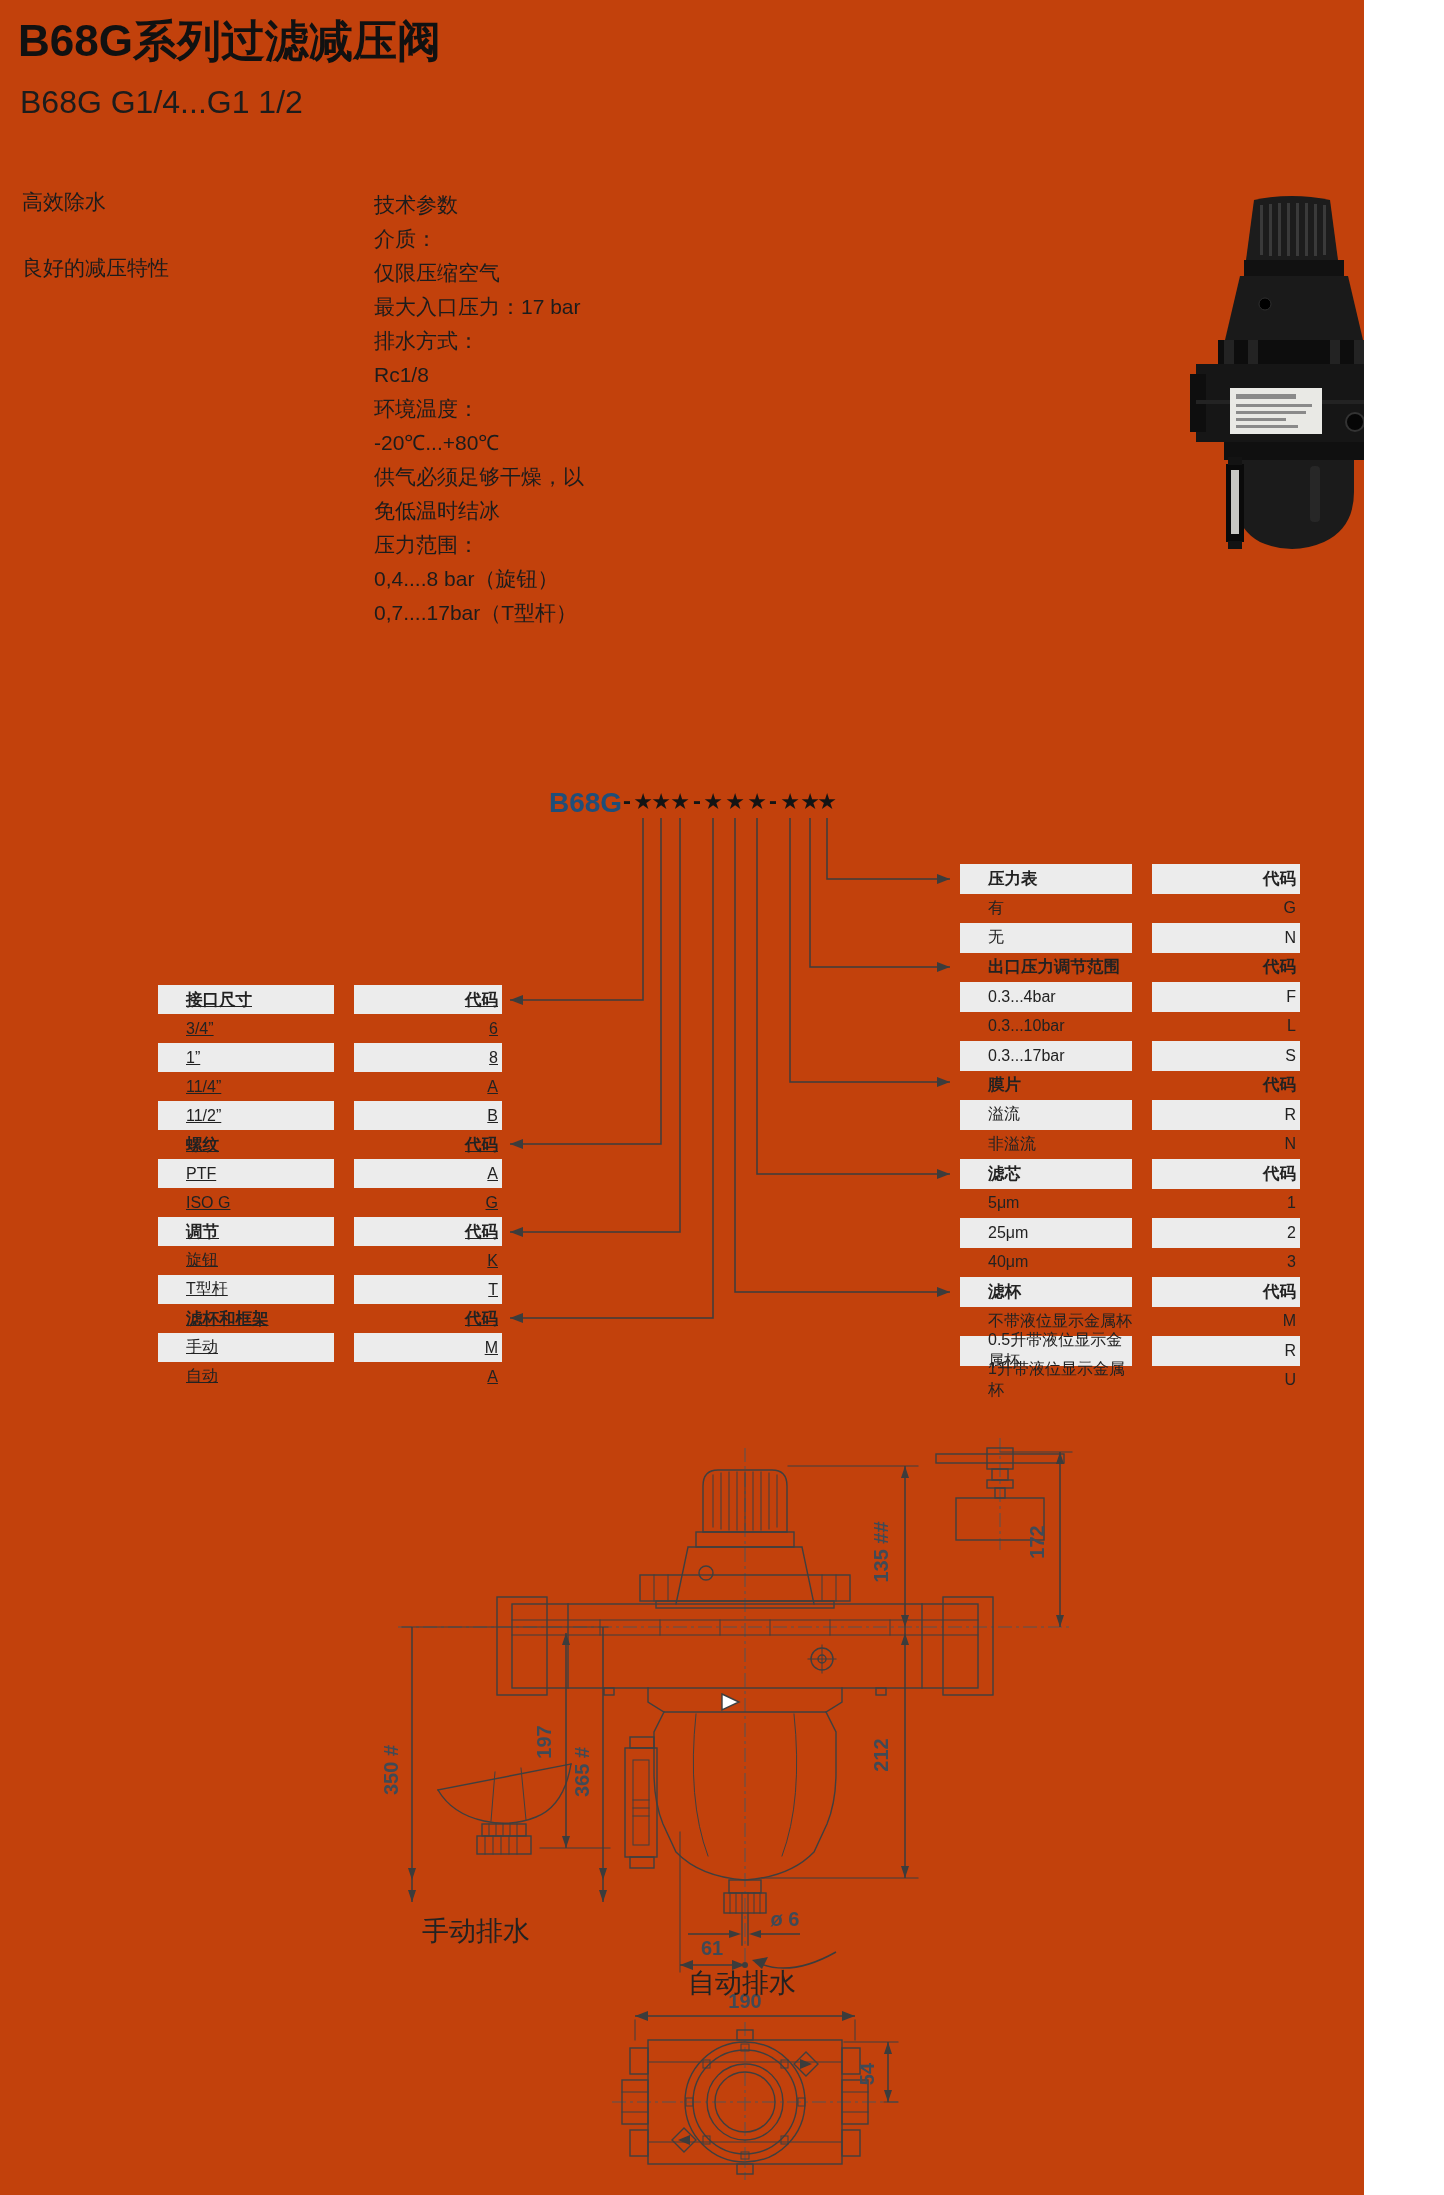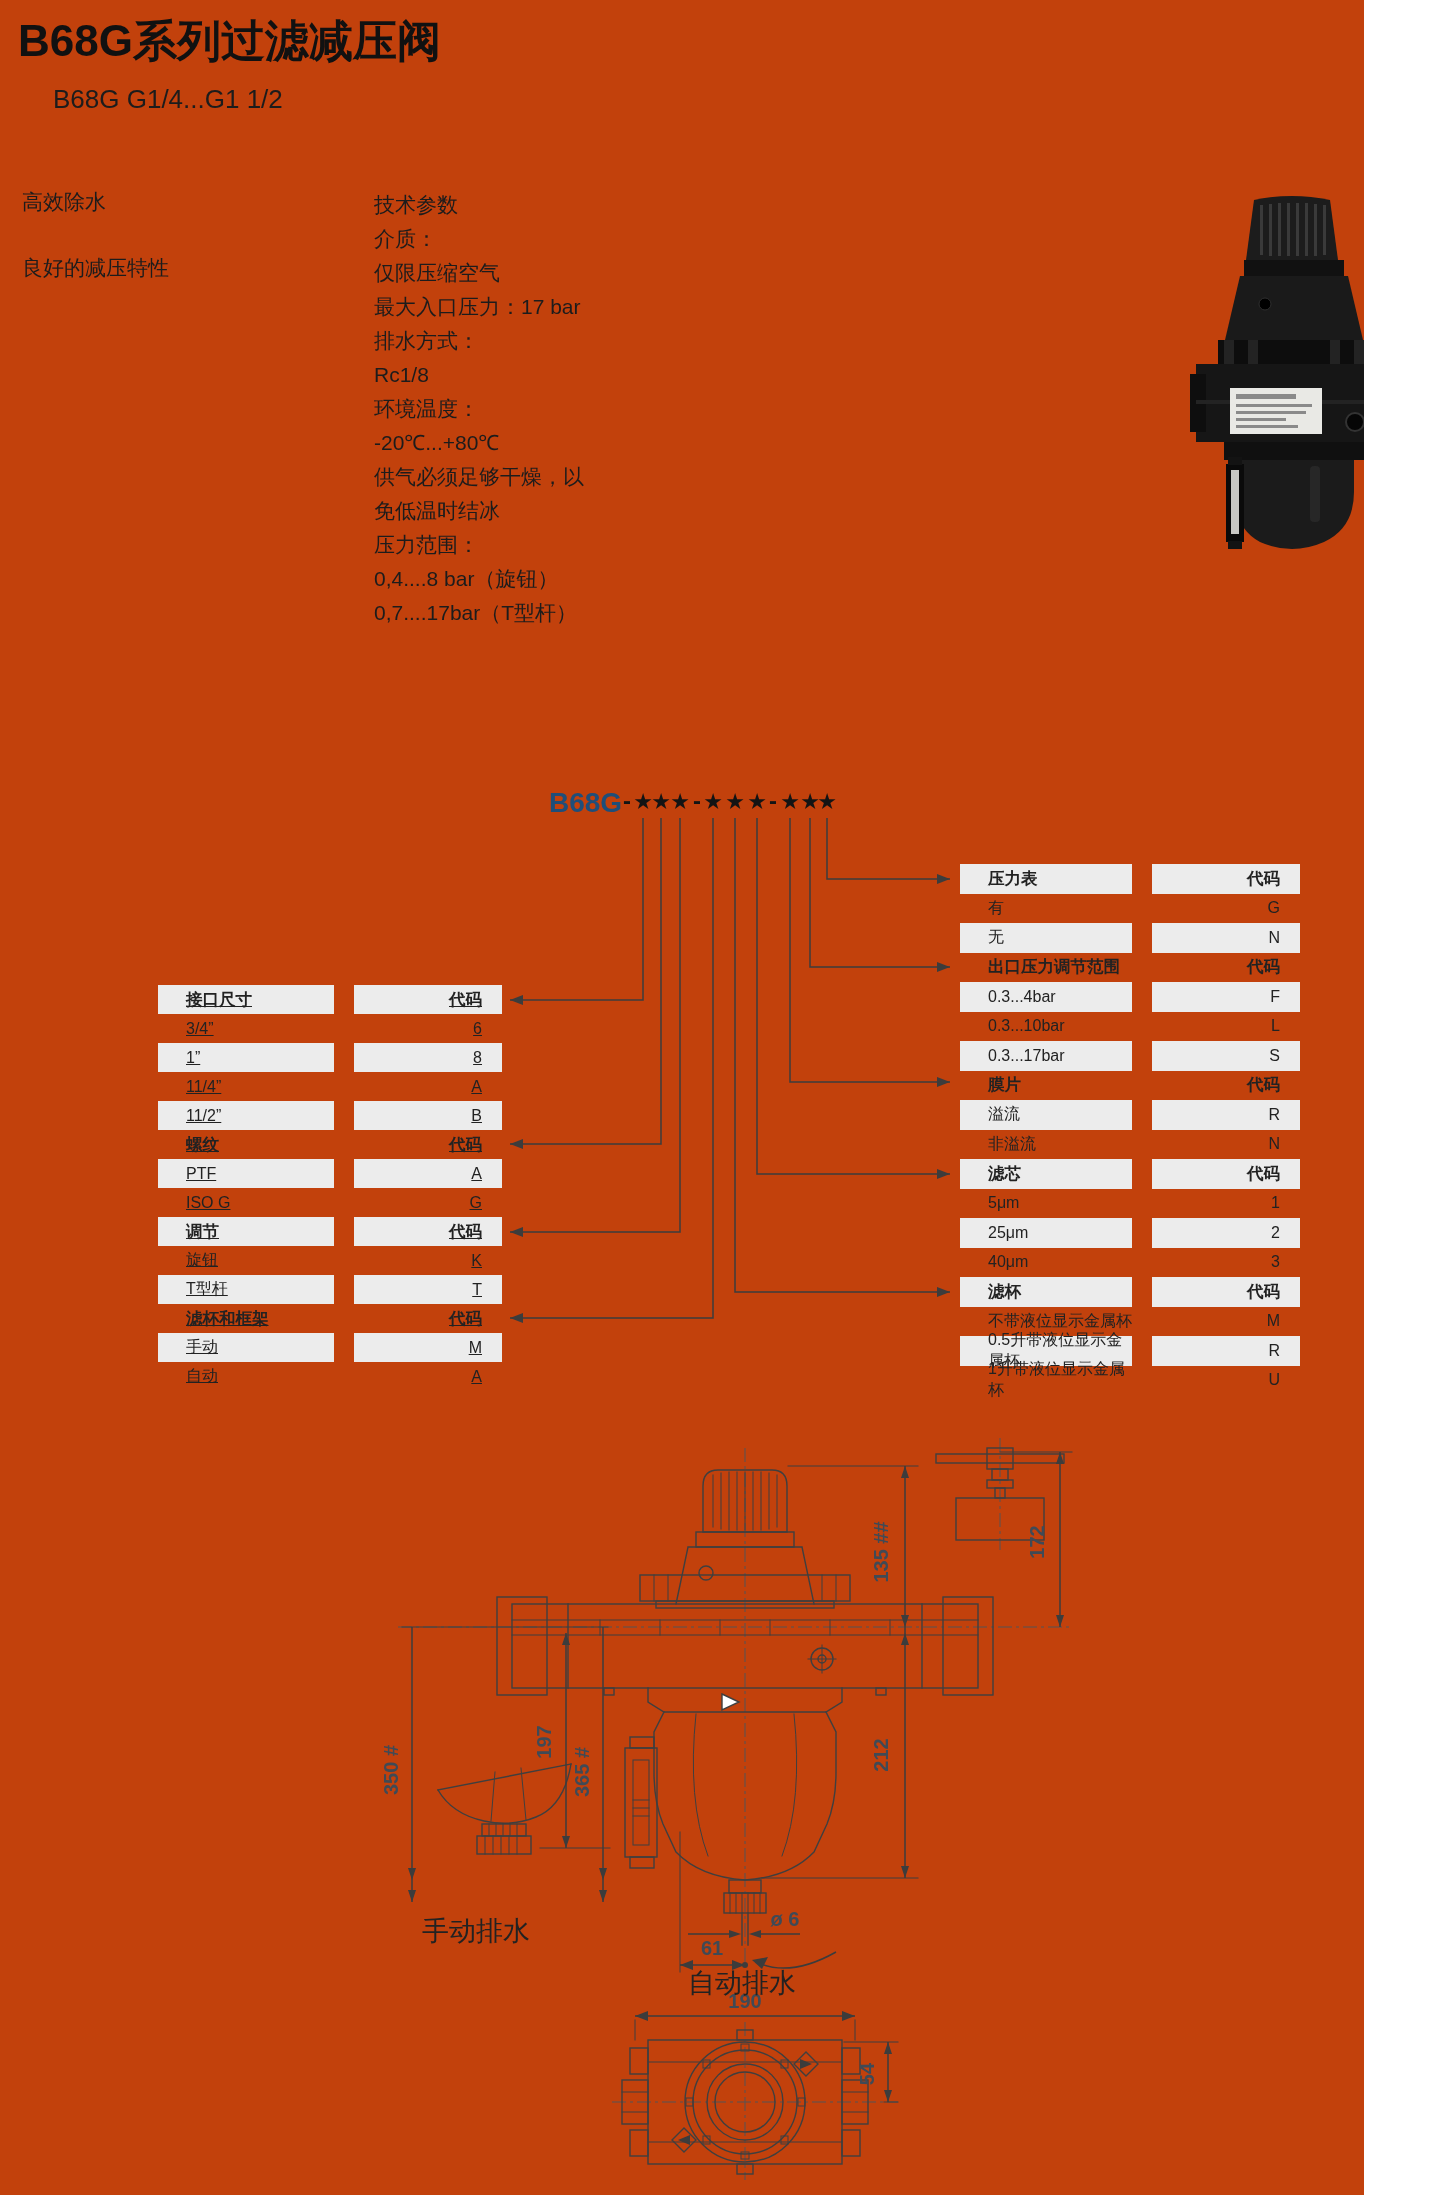--- a/index.html
+++ b/index.html
@@ -1,32 +1,32 @@
 <!DOCTYPE html>
 <html><head>
 <meta charset="utf-8">
 <style>
   html,body{margin:0;padding:0;background:#fff;}
   #page{position:relative;width:1364px;height:2195px;background:#c2410c;overflow:hidden;
         font-family:"Liberation Sans",sans-serif;color:#1c1c1c;}
   .abs{position:absolute;}
   #title{left:18px;top:12px;font-size:44px;font-weight:600;color:#111;}
-  #subtitle{left:20px;top:84px;font-size:26px;color:#1c1c1c;margin-left:33px;}
+  #subtitle{left:20px;top:84px;font-size:32px;color:#1c1c1c;}
   .coltext{font-size:21px;line-height:34px;}
   #features{left:22px;top:186px;width:252px;}
   #features .line{line-height:32px;margin-bottom:34px;white-space:normal;}
   #tech{left:374px;top:188px;width:300px;white-space:nowrap;}
   #materials{left:690px;top:188px;width:470px;white-space:nowrap;}
   .otable{font-size:16px;color:#222;}
   #ltable{left:158px;top:985px;width:344px;}
   #rtable{left:960px;top:864px;width:340px;}
   .orow{display:flex;height:29.5px;}
   #ltable .orow{height:29px;text-decoration:underline;}
   .orow .c1{flex:1;padding-left:28px;display:flex;align-items:center;}
-  .orow .c2{width:148px;margin-left:20px;padding-right:20px;box-sizing:border-box;
+  .orow .c2{width:148px;margin-left:20px;padding-right:4px;box-sizing:border-box;
             display:flex;align-items:center;justify-content:flex-end;}
   .orow.shade .c1,.orow.shade .c2{background:#ececec;}
   .orow.hdr{font-weight:bold;font-size:16.5px;}
   svg{position:absolute;left:0;top:0;}
   .lineart{stroke:#3f3f3f;stroke-width:1.4;fill:none;stroke-linecap:square;}
   .thin{stroke-width:1;}
   .cl{stroke:#555;stroke-width:1;stroke-dasharray:14 4 3 4;fill:none;}
   .conn{stroke:#3c3c3c;stroke-width:1.5;fill:none;}
   .ah{fill:#3c3c3c;stroke:none;}
   .dim{fill:#3f4a56;font-size:20px;font-weight:bold;text-anchor:middle;

